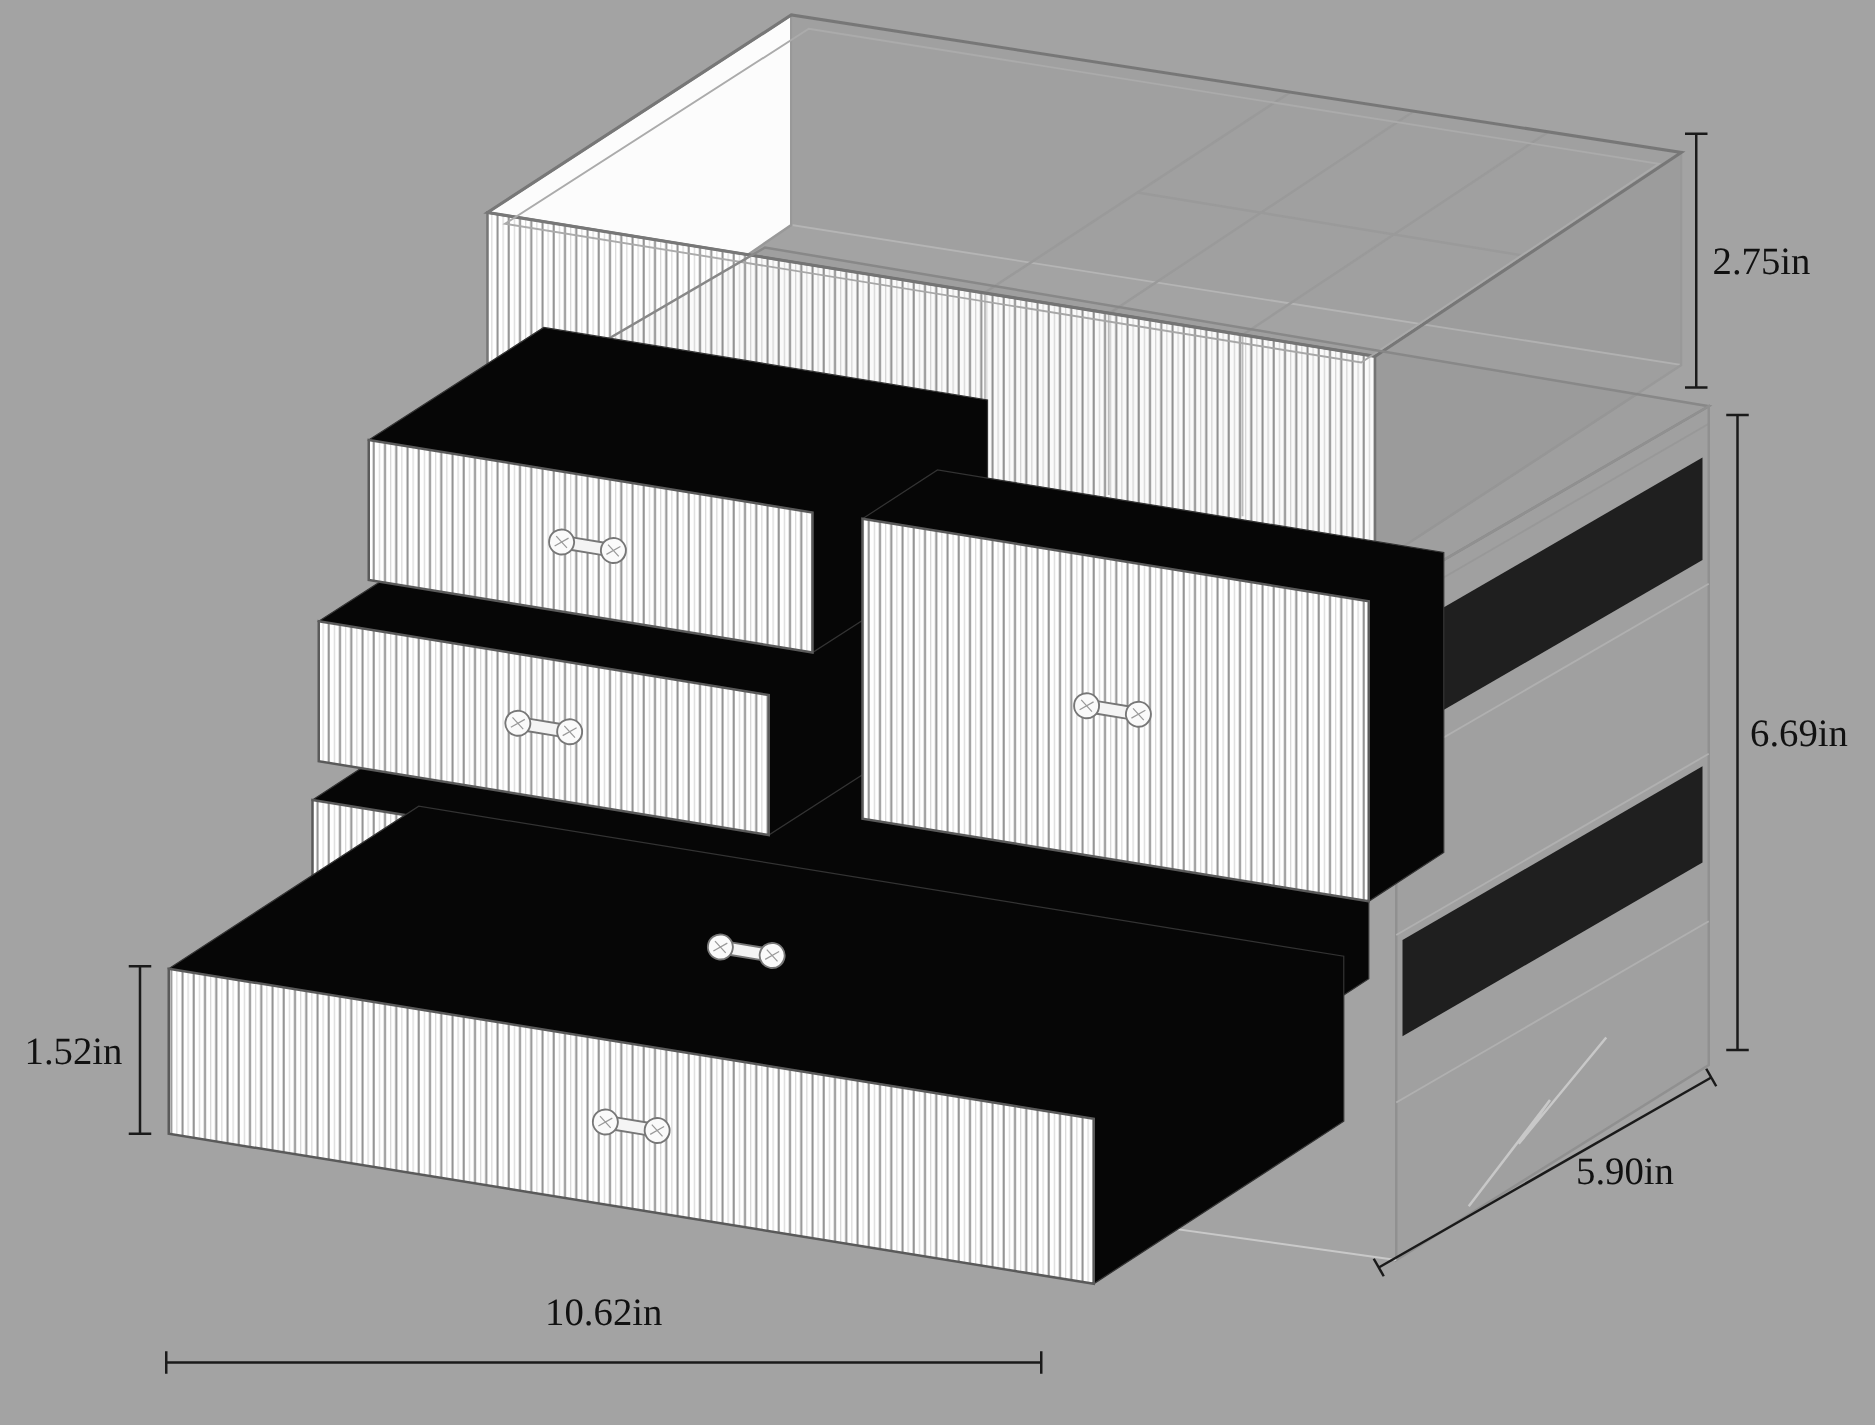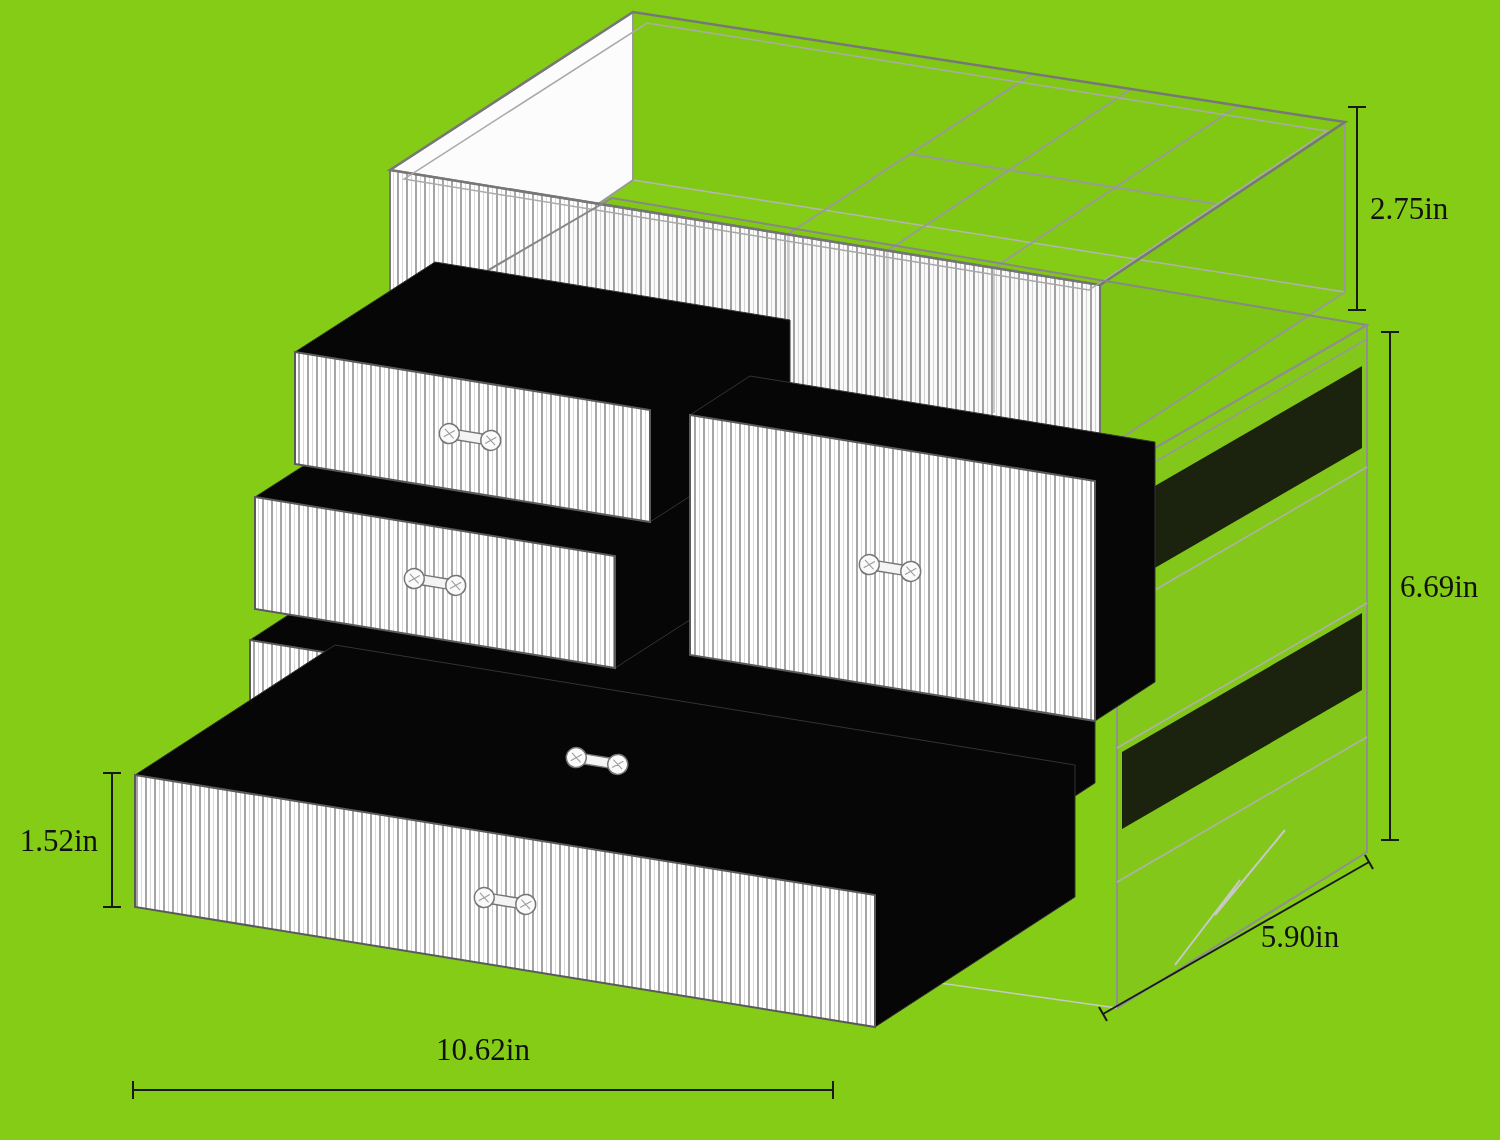--- a/index.html
+++ b/index.html
@@ -1,16 +1,16 @@
 <!DOCTYPE html>
 <html><head>
 <meta charset="utf-8">
 <style>
   html,body{margin:0;padding:0;background:#ffffff;}
-  .canvas{position:relative;width:1500px;height:1140px;background:#84cc16;overflow:hidden;
+  .canvas{position:relative;width:1500px;height:1140px;background:#a3a3a3;overflow:hidden;
           font-family:"Liberation Serif", serif;}
   svg{position:absolute;left:0;top:0;}
   .dim-text{font-family:"Liberation Serif", serif;font-size:31px;fill:#111;}
 </style>
 </head>
 <body>
 
 <div class="canvas">
 <svg width="1500" height="1140" viewBox="0 0 1500 1140">
   <defs>

